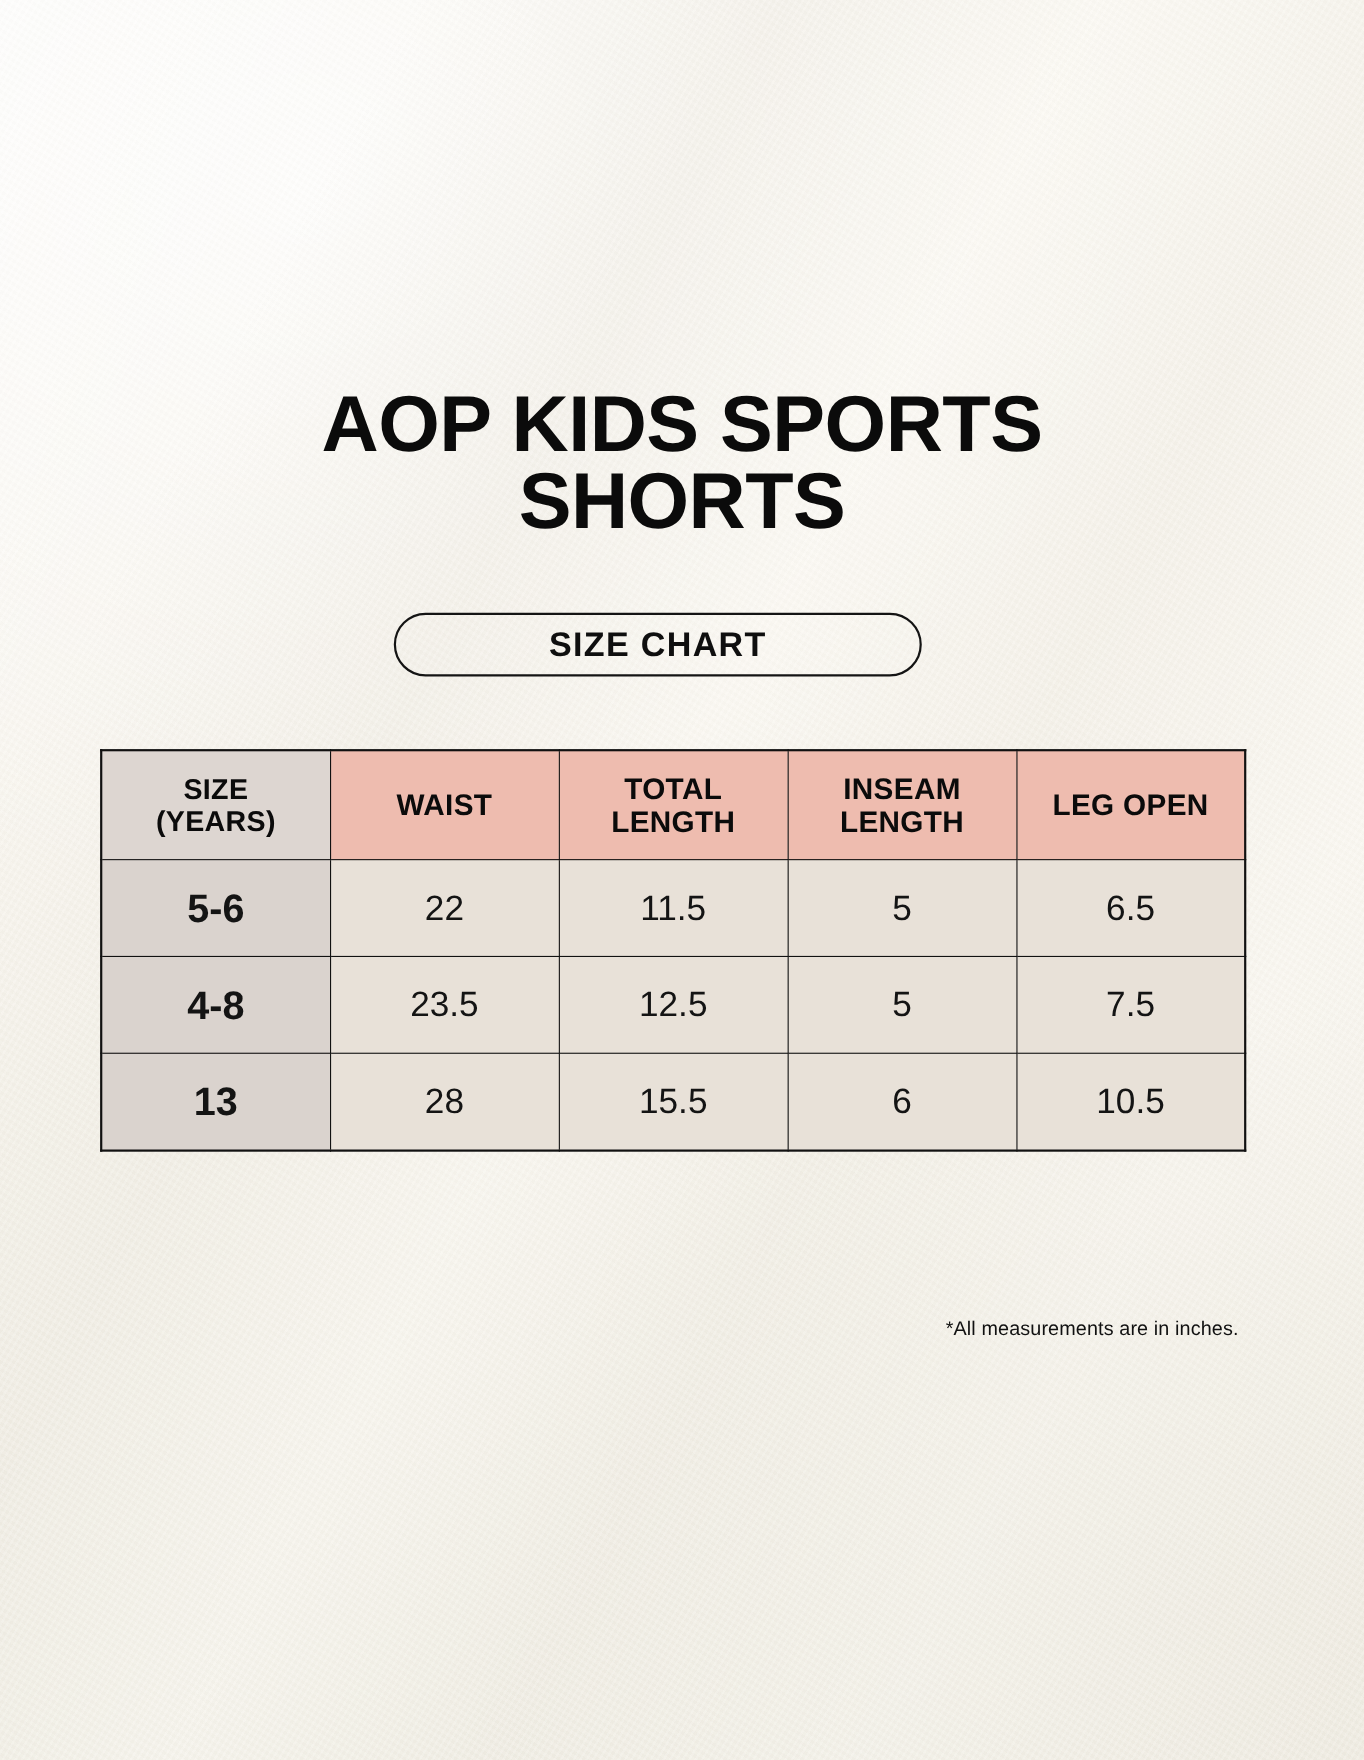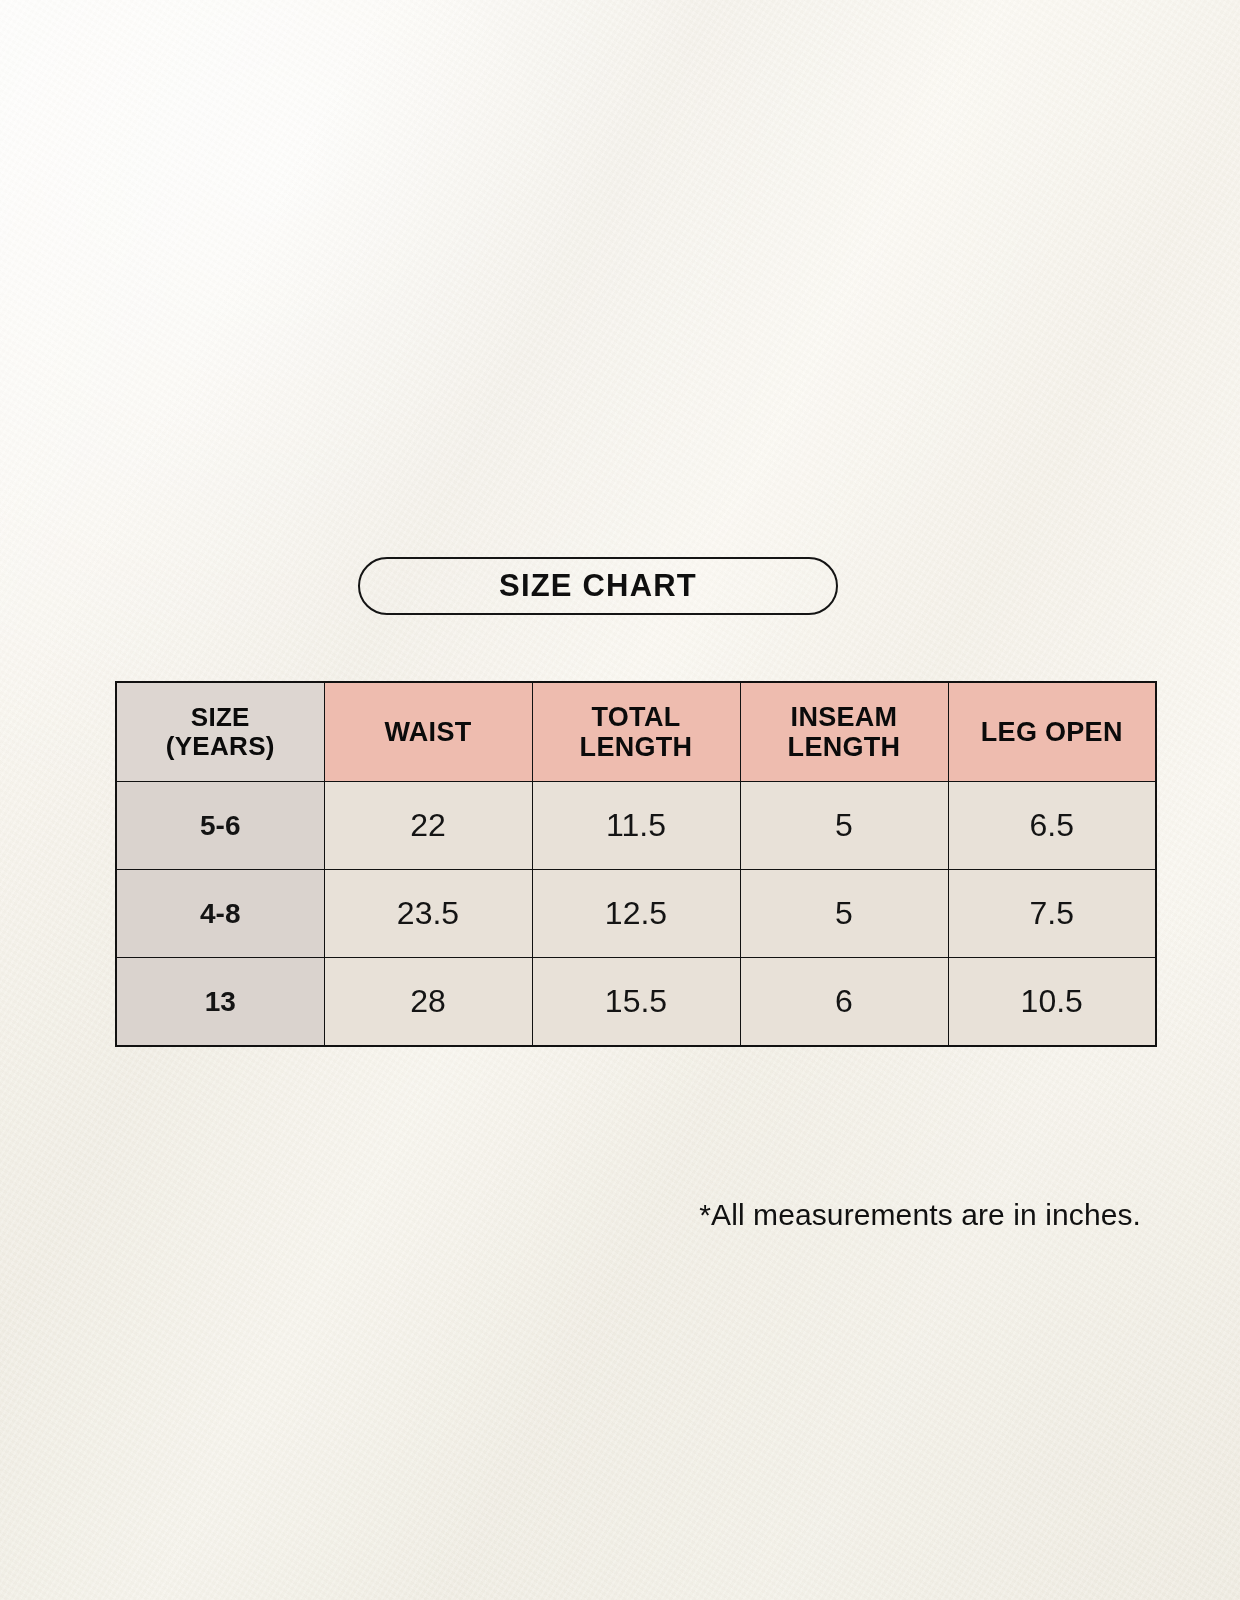--- a/index.html
+++ b/index.html
@@ -82,21 +82,21 @@
   .pill span {
     font-size: 31px;
     font-weight: 700;
     letter-spacing: 1.2px;
     color: #0f0f0f;
   }
 
   
   .table-wrap {
     position: absolute;
-    left: 115px;
+    left: 91px;
     top: 681px;
     width: 1042px;
   }
   table.size-chart {
     width: 100%;
     border-collapse: collapse;
     table-layout: fixed;
     border: 2px solid #111;
   }
   table.size-chart td,
@@ -122,44 +122,45 @@
   tbody td {
     height: 87px;
     font-size: 32px;
     font-weight: 400;
     color: #141414;
     background: #e8e1d8;
   }
   tbody td.size-cell {
     background: #dad3ce;
     font-weight: 700;
-    font-size: 28px;
+    font-size: 36px;
   }
 
   
   .footnote {
     position: absolute;
-    left: 99px;
+    left: 84px;
     top: 1198px;
     width: 1042px;
     text-align: right;
-    font-size: 30px;
+    font-size: 18px;
     color: #111;
     letter-spacing: 0.1px;
   }
 </style>
 </head>
 <body>
 
 <div id="page">
   <div id="grain"></div>
 </div>
 
 <div class="content">
 
+  <div class="title">AOP KIDS SPORTS SHORTS</div>
 
   <div class="pill">
     <span>SIZE CHART</span>
   </div>
 
   <div class="table-wrap">
     <table class="size-chart">
       <thead>
         <tr>
           <th class="size-head">

